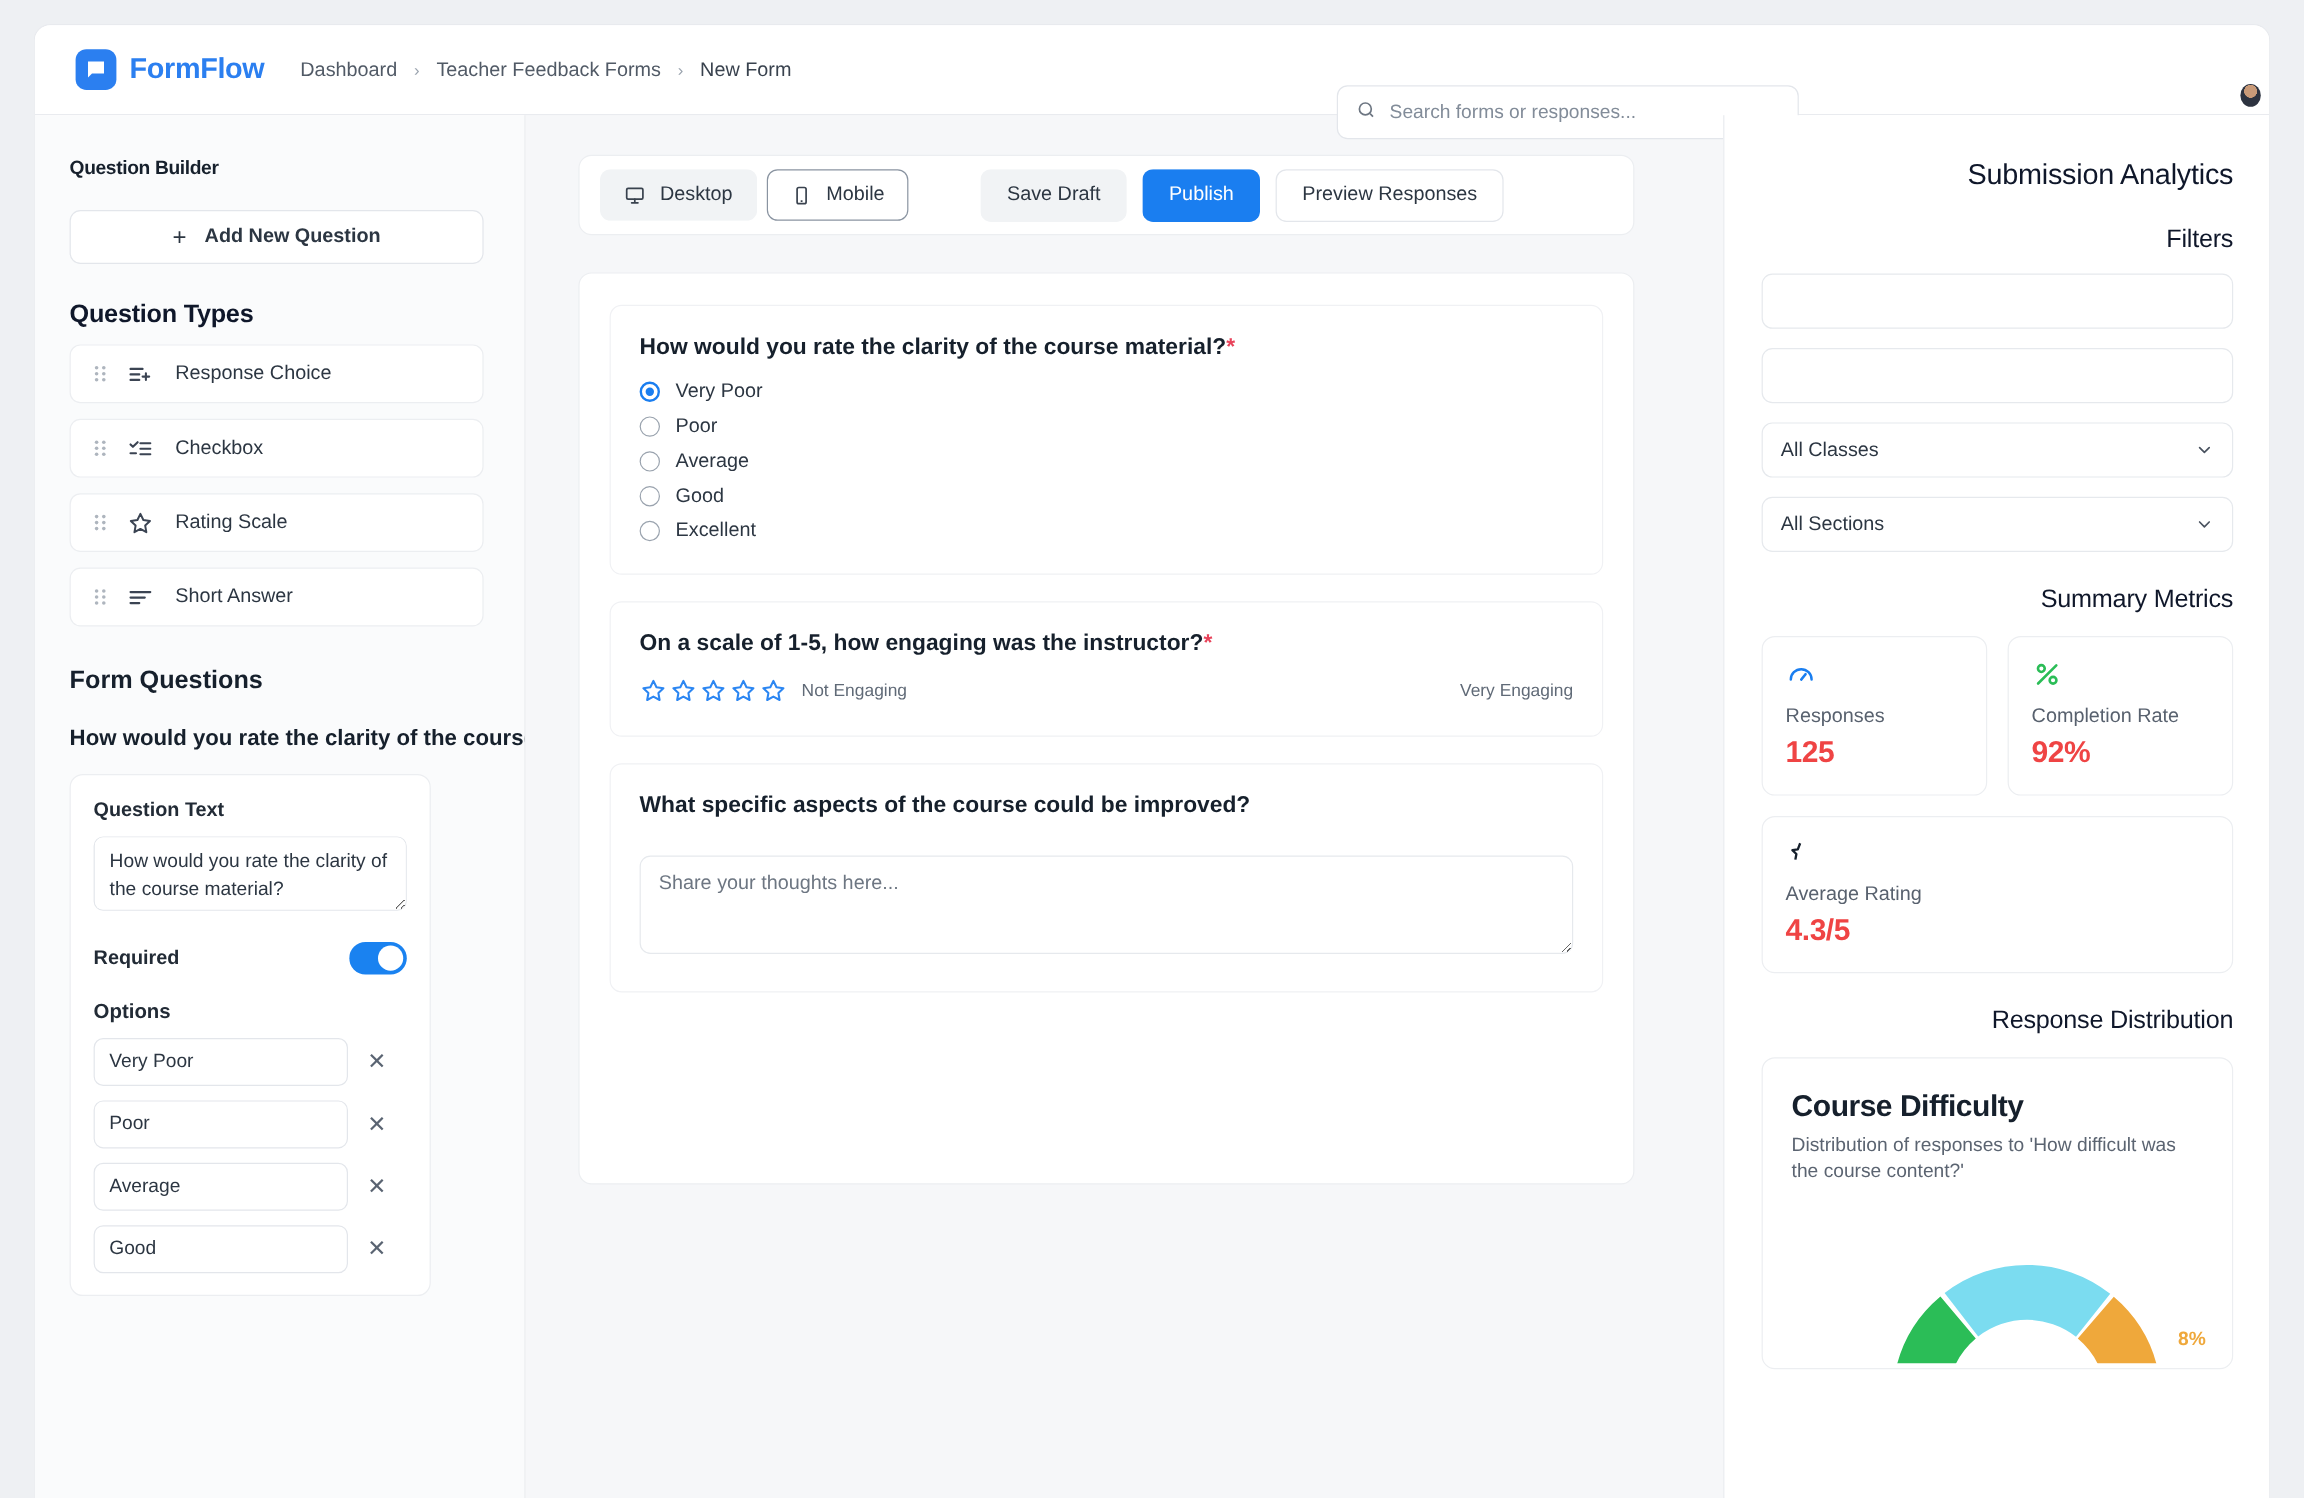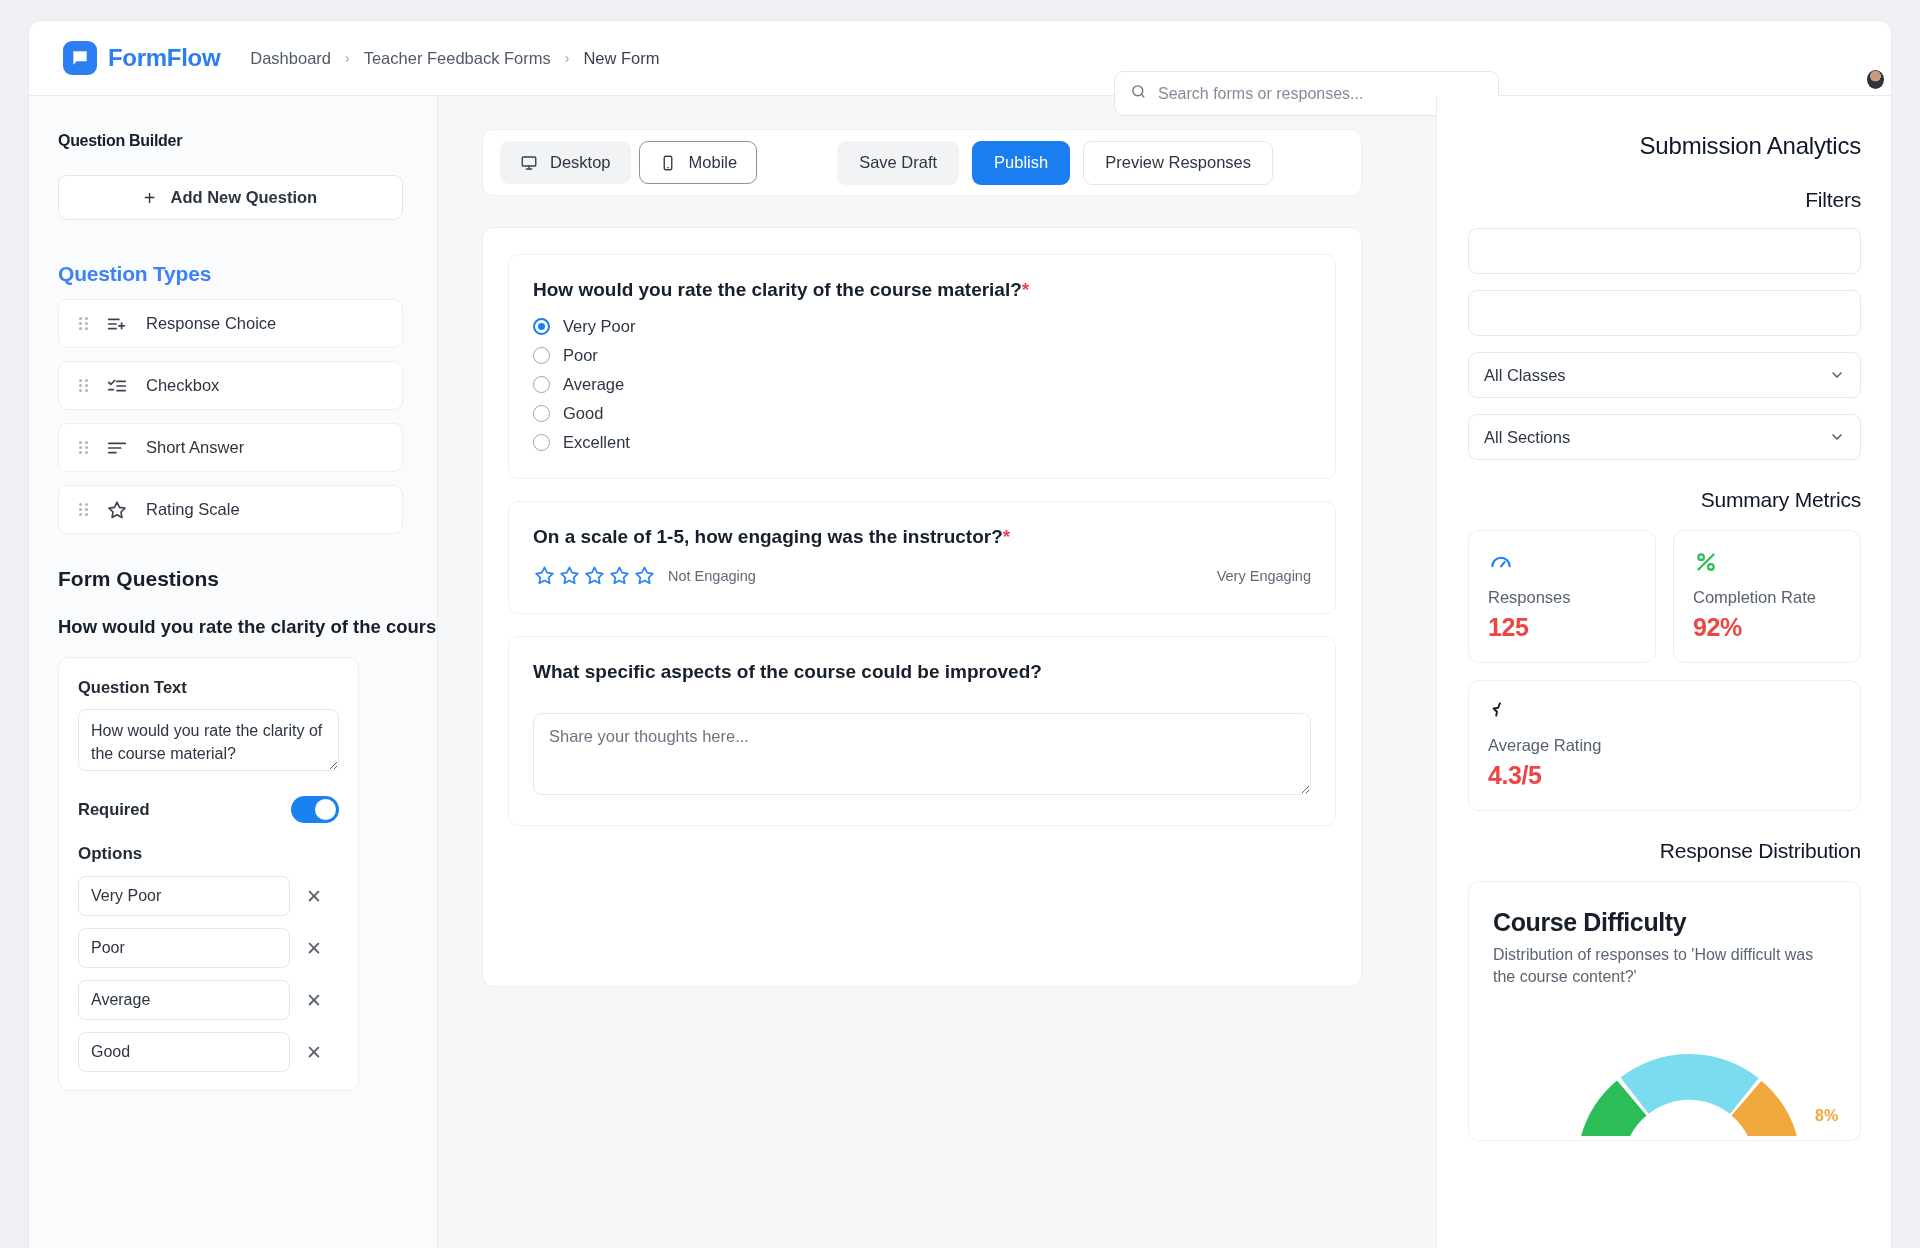--- a/index.html
+++ b/index.html
@@ -70,21 +70,21 @@
   .left-inner { padding: 0 28px 0 29px; }
   .panel-title { font-size: 16px; font-weight: bold; color: #16202c; letter-spacing: -0.3px; }
   .add-btn {
     margin-top: 25px; width: 345px; height: 45px;
     border: 1px solid #e3e6eb; border-radius: 9px; background: #fff;
     display: flex; align-items: center; justify-content: center; gap: 15px;
     font-size: 16.5px; font-weight: bold; color: #2c3642; cursor: pointer;
     font-family: "Liberation Sans", sans-serif;
   }
   .plus { font-size: 20px; font-weight: 400; color: #2c3642; line-height: 1; }
-  .sub-title { font-size: 21px; font-weight: bold; color: #3b82f6; margin-top: 42px; letter-spacing: -0.2px; }
+  .sub-title { font-size: 21px; font-weight: bold; color: #0f172a; margin-top: 30px; letter-spacing: -0.2px; }
   .qtype {
     margin-top: 13px; width: 345px; height: 49px;
     border: 1px solid #eceef1; border-radius: 9px; background: #fff;
     display: flex; align-items: center; gap: 18px; padding-left: 20px;
     cursor: grab;
   }
   .grip { width: 9px; height: 14px; position: relative; flex: 0 0 9px; }
   .grip i {
     position: absolute; width: 3px; height: 3px; border-radius: 50%; background: #aeb5be;
   }
@@ -148,21 +148,21 @@
     font-family: "Liberation Sans", sans-serif;
   }
   .seg-btn.alt { background: #fff; border: 1.5px solid #8a94a1; }
   .seg-ico { width: 18px; height: 18px; color: #39424e; }
   .tb-actions { display: flex; gap: 13px; margin-left: 60px; }
   .btn {
     height: 44px; border-radius: 9px; padding: 0 21px; font-size: 16.5px;
     display: flex; align-items: center; cursor: pointer; border: 1px solid transparent;
     font-family: "Liberation Sans", sans-serif;
   }
-  .btn-ghost { background: #f1f3f5; color: #2c3642; margin-left: 20px; }
+  .btn-ghost { background: #f1f3f5; color: #2c3642; }
   .btn-primary { background: #1a7ef0; color: #fff; font-weight: normal; }
   .btn-outline { background: #fff; border: 1px solid #e3e6eb; color: #2c3642; }
 
   .preview {
     margin-top: 31px; width: 100%; max-width: 880px;
     background: #fff; border: 1px solid #eceef1; border-radius: 11px;
     padding: 26px 25px 30px 25px; min-height: 760px;
   }
   .q-block {
     border: 1px solid #f0f1f4; border-radius: 10px;
@@ -318,42 +318,42 @@
         <div class="qtype">
           <span class="grip">
               <i></i>
               <i></i>
               <i></i>
               <i></i>
               <i></i>
               <i></i>
             </span>
           <span class="qtype-ico">
+            <svg width="22" height="22" viewBox="0 0 24 24" fill="none" stroke="#3b4453" stroke-width="1.8" stroke-linejoin="round">
+              <path d="M12 3.5l2.7 5.6 6 .85-4.35 4.2 1.05 6-5.4-2.9-5.4 2.9 1.05-6L3.3 9.95l6-.85z"></path>
+            </svg>
+          </span>
+          <span class="qtype-label">Rating Scale</span>
+        </div>
+
+        <div class="qtype">
+          <span class="grip">
+              <i></i>
+              <i></i>
+              <i></i>
+              <i></i>
+              <i></i>
+              <i></i>
+            </span>
+          <span class="qtype-ico">
             <svg width="22" height="22" viewBox="0 0 24 24" fill="none" stroke="#3b4453" stroke-width="1.9" stroke-linecap="round">
               <path d="M3 7h18M3 12h13M3 17h8"></path>
             </svg>
           </span>
           <span class="qtype-label">Short Answer</span>
-        </div>
-
-        <div class="qtype">
-          <span class="grip">
-              <i></i>
-              <i></i>
-              <i></i>
-              <i></i>
-              <i></i>
-              <i></i>
-            </span>
-          <span class="qtype-ico">
-            <svg width="22" height="22" viewBox="0 0 24 24" fill="none" stroke="#3b4453" stroke-width="1.8" stroke-linejoin="round">
-              <path d="M12 3.5l2.7 5.6 6 .85-4.35 4.2 1.05 6-5.4-2.9-5.4 2.9 1.05-6L3.3 9.95l6-.85z"></path>
-            </svg>
-          </span>
-          <span class="qtype-label">Rating Scale</span>
         </div>
 
         <div class="fq-title">Form Questions</div>
         <div class="fq-head">How would you rate the clarity of the course material?</div>
 
         <div class="q-card">
           <div class="field-label">Question Text</div>
           <textarea class="q-textarea" style="">How would you rate the clarity of the course material?</textarea>
 
           <div class="req-row">

